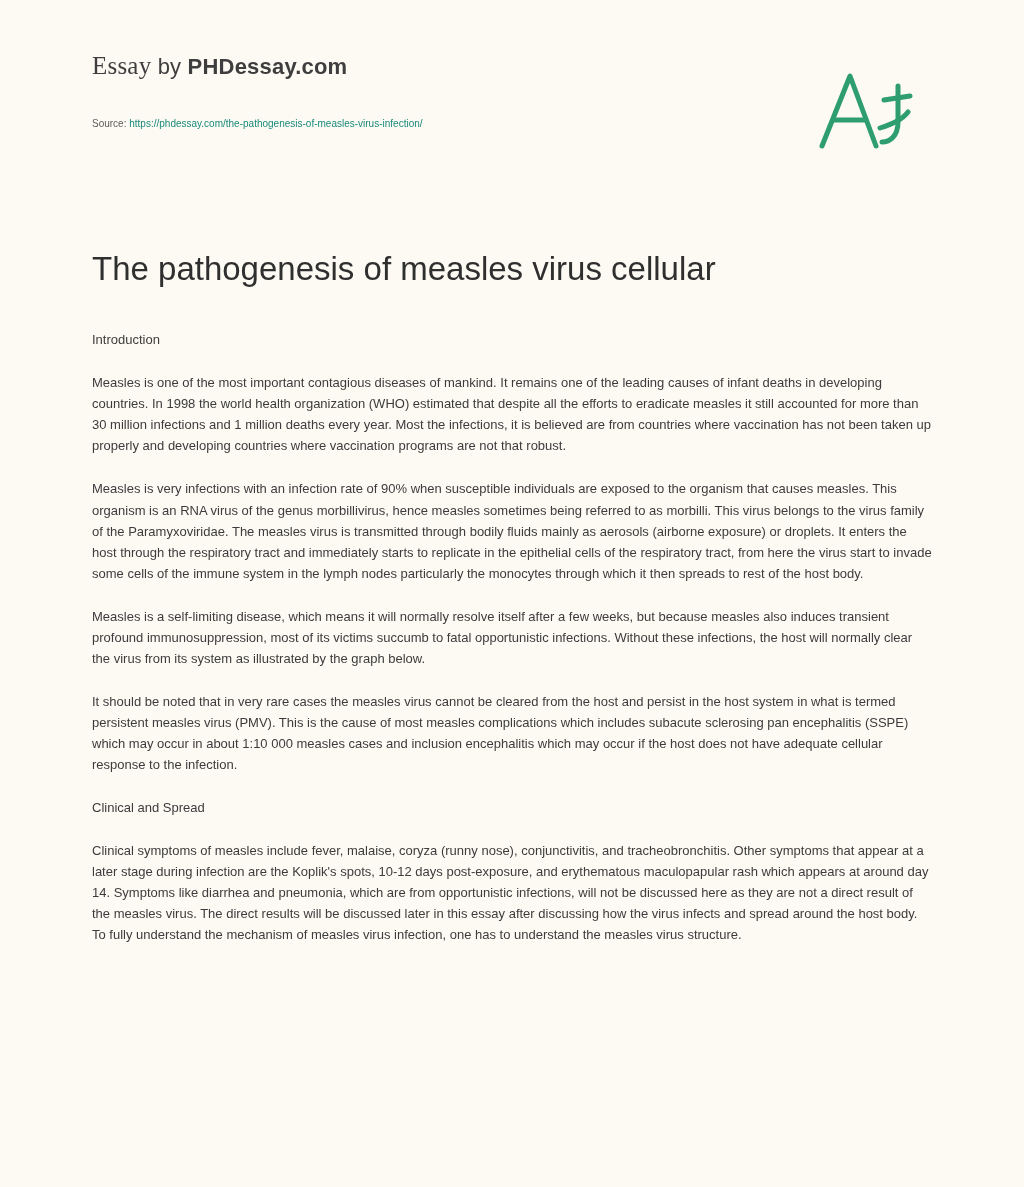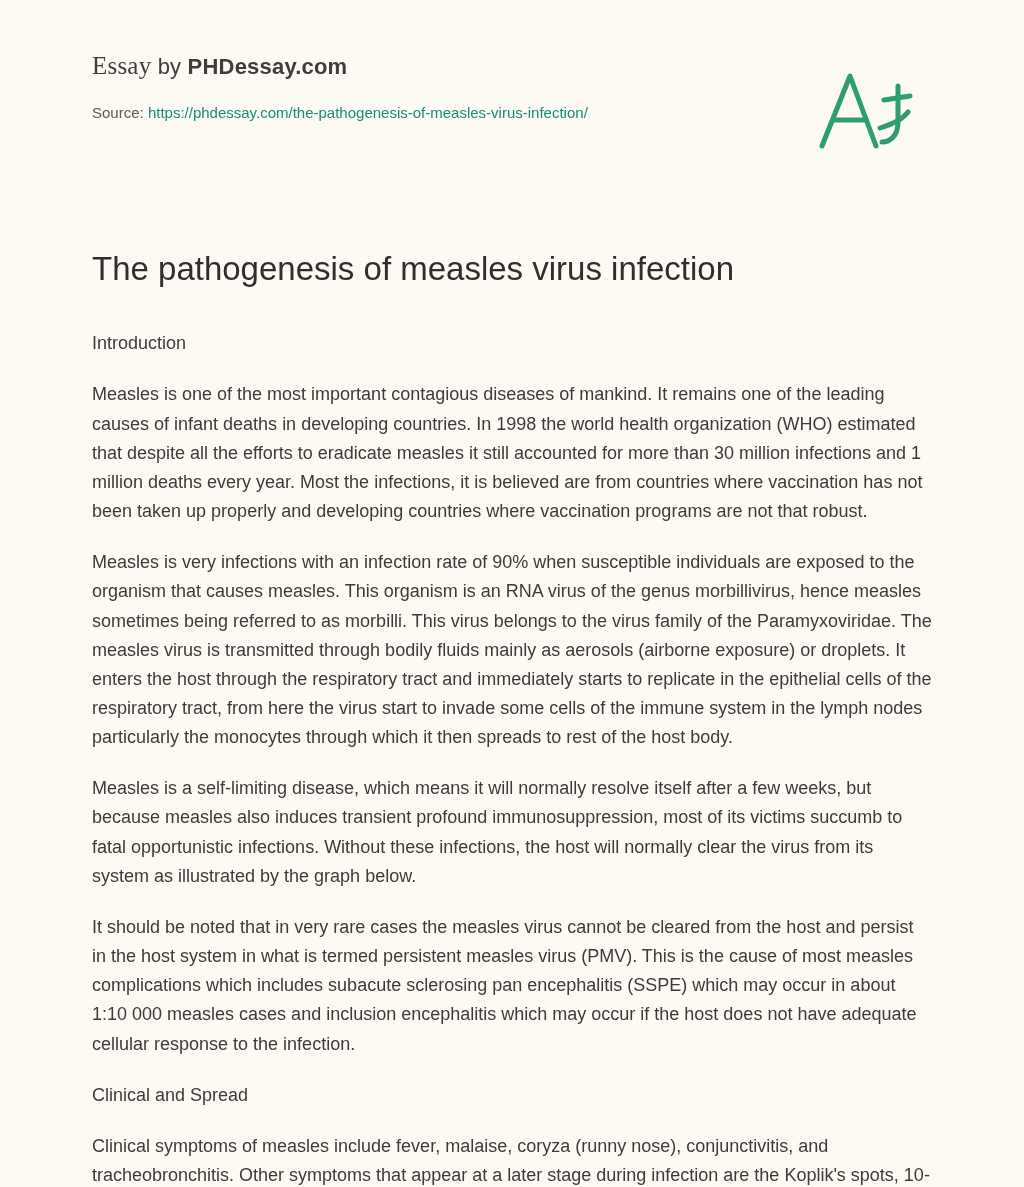--- a/index.html
+++ b/index.html
@@ -41,22 +41,22 @@
     font-family: "Liberation Sans", sans-serif;
     font-size: 22px;
   }
   .brandline .site {
     font-family: "Liberation Sans", sans-serif;
     font-size: 22px;
     font-weight: bold;
     color: #3e3e3e;
   }
   .source {
-    margin-top: 24px;
-    font-size: 15px;
+    margin-top: 38px;
+    font-size: 10px;
     color: #5b5b5b;
   }
   .source a {
     color: #1a8a7a;
     text-decoration: none;
   }
   .logo {
     position: absolute;
     right: 104px;
     top: 62px;
@@ -69,21 +69,21 @@
     line-height: 1.25;
     color: #2f2f2f;
     font-weight: normal;
     font-family: "Liberation Sans", sans-serif;
   }
   .content {
     margin: 40px 92px 0 92px;
     width: 840px;
   }
   .content p {
-    font-size: 18px;
+    font-size: 13px;
     line-height: 1.62;
     margin: 0 0 22px 0;
     color: #3c3c3c;
     text-align: left;
   }
   .content p.heading {
     margin-bottom: 22px;
   }
   .cut {
     overflow: hidden;
@@ -108,21 +108,21 @@
           <path d="M12 84 L40 14 L66 84"></path>
           <path d="M24 58 L56 58"></path>
           <path d="M70 66 C 82 62, 92 58, 98 50"></path>
           <path d="M88 24 L88 60 C 88 74, 80 80, 72 80"></path>
           <path d="M74 38 L100 34"></path>
         </g>
       </svg>
     </div>
   </div>
 
-  <h1 class="title">The pathogenesis of measles virus infection</h1>
+  <h1 class="title">The pathogenesis of measles virus cellular</h1>
 
   <div class="content cut">
     <p class="heading">Introduction</p>
     <p>Measles is one of the most important contagious diseases of mankind. It remains one of the leading causes of infant deaths in developing countries. In 1998 the world health organization (WHO) estimated that despite all the efforts to eradicate measles it still accounted for more than 30 million infections and 1 million deaths every year. Most the infections, it is believed are from countries where vaccination has not been taken up properly and developing countries where vaccination programs are not that robust.</p>
     <p>Measles is very infections with an infection rate of 90% when susceptible individuals are exposed to the organism that causes measles. This organism is an RNA virus of the genus morbillivirus, hence measles sometimes being referred to as morbilli. This virus belongs to the virus family of the Paramyxoviridae. The measles virus is transmitted through bodily fluids mainly as aerosols (airborne exposure) or droplets. It enters the host through the respiratory tract and immediately starts to replicate in the epithelial cells of the respiratory tract, from here the virus start to invade some cells of the immune system in the lymph nodes particularly the monocytes through which it then spreads to rest of the host body.</p>
     <p>Measles is a self-limiting disease, which means it will normally resolve itself after a few weeks, but because measles also induces transient profound immunosuppression, most of its victims succumb to fatal opportunistic infections. Without these infections, the host will normally clear the virus from its system as illustrated by the graph below.</p>
     <p>It should be noted that in very rare cases the measles virus cannot be cleared from the host and persist in the host system in what is termed persistent measles virus (PMV). This is the cause of most measles complications which includes subacute sclerosing pan encephalitis (SSPE) which may occur in about 1:10 000 measles cases and inclusion encephalitis which may occur if the host does not have adequate cellular response to the infection.</p>
     <p class="heading">Clinical and Spread</p>
     <p>Clinical symptoms of measles include fever, malaise, coryza (runny nose), conjunctivitis, and tracheobronchitis. Other symptoms that appear at a later stage during infection are the Koplik's spots, 10-12 days post-exposure, and erythematous maculopapular rash which appears at around day 14. Symptoms like diarrhea and pneumonia, which are from opportunistic infections, will not be discussed here as they are not a direct result of the measles virus. The direct results will be discussed later in this essay after discussing how the virus infects and spread around the host body. To fully understand the mechanism of measles virus infection, one has to understand the measles virus structure.</p>
 

